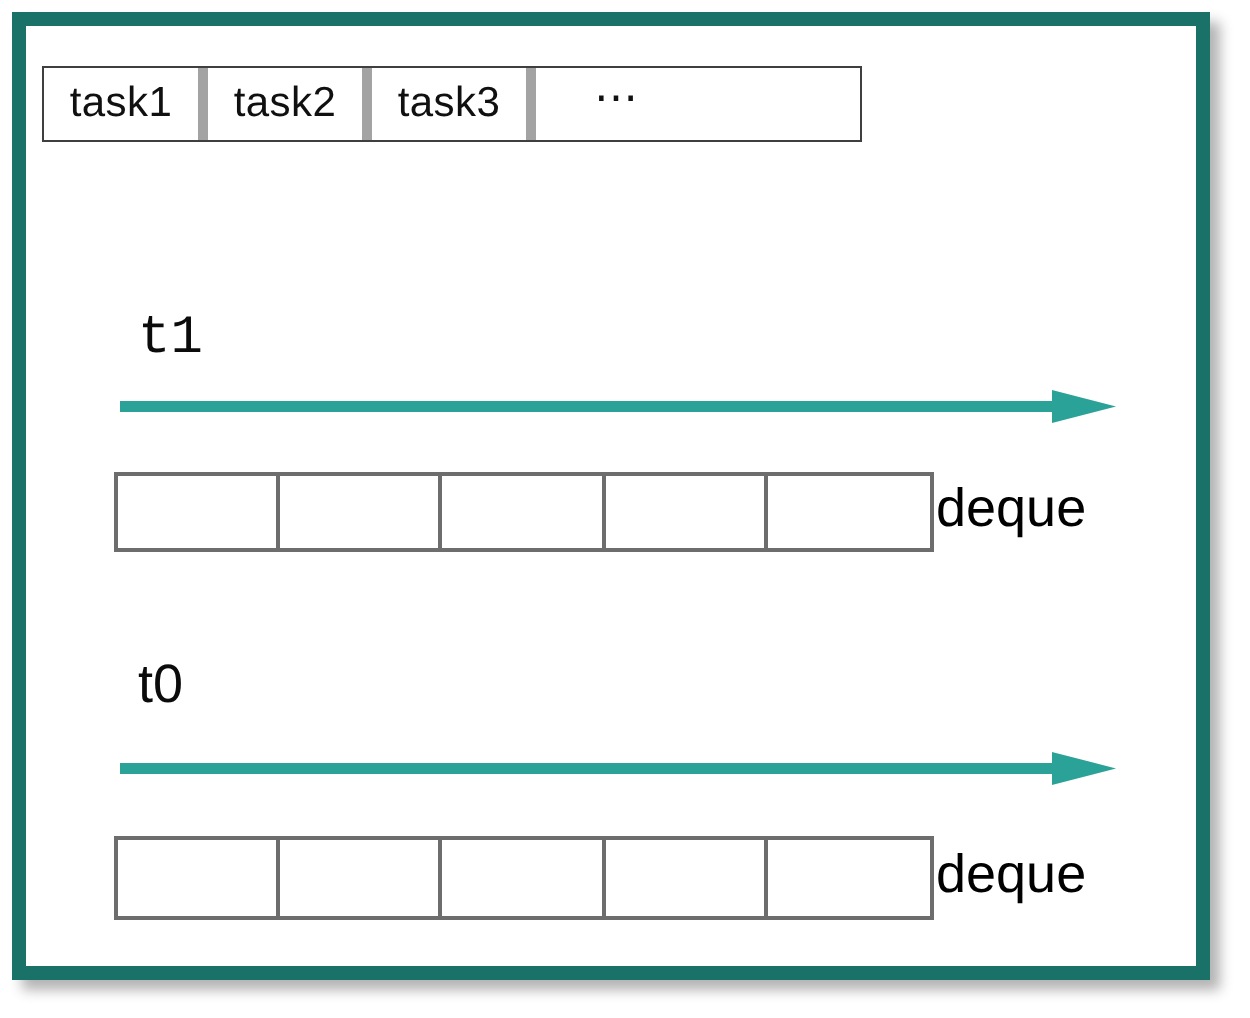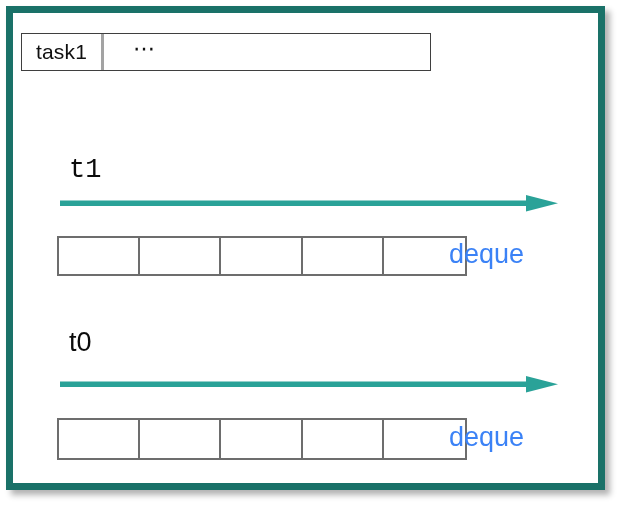--- a/index.html
+++ b/index.html
@@ -52,21 +52,21 @@
   .task-strip {
     left: 21px;
     top: 33px;
     width: 410px;
     height: 38px;
     border: 1px solid #3f3f3f;
   }
   .task-strip .cell {
     width: 82px;
     height: 100%;
-    border-right: 3px solid #a3a3a3;
+    border-right: 5px solid #a3a3a3;
     font-size: 21px;
     letter-spacing: 0.2px;
   }
   .task-strip .cell:last-child {
     border-right: none;
   }
   .task-strip .cell.ellipsis {
     font-size: 22px;
     letter-spacing: 2px;
     padding-bottom: 6px;
@@ -86,23 +86,23 @@
   }
   .deque-strip .cell:last-child {
     border-right: none;
   }
   .deque-strip.top  { top: 236px; }
   .deque-strip.bot  { top: 418px; height: 42px; }
 
   
   .deque-label {
     position: absolute;
-    left: 449px;
+    left: 468px;
     font-size: 27px;
-    color: #3b82f6;
+    color: #000000;
     line-height: 1;
     white-space: nowrap;
   }
   .deque-label.top { top: 241px; }
   .deque-label.bot { top: 424px; }
 
   
   .thread-label {
     position: absolute;
     left: 69px;
@@ -127,20 +127,22 @@
 </style>
 </head>
 <body>
 
 <div id="canvas">
 
   <div class="frame"></div>
 
   <div class="strip task-strip">
     <div class="cell">task1</div>
+    <div class="cell">task2</div>
+    <div class="cell">task3</div>
     <div class="cell ellipsis">⋯</div>
   </div>
 
   <div class="thread-label t1">t1</div>
 
   <div class="arrow a1">
     <svg width="500" height="20" viewBox="0 0 500 20" xmlns="http://www.w3.org/2000/svg">
       <rect x="0" y="7.5" width="472" height="5.5" fill="#2aa298"></rect>
       <polygon points="466,2 498,10.2 466,18.5" fill="#2aa298"></polygon>
     </svg>

